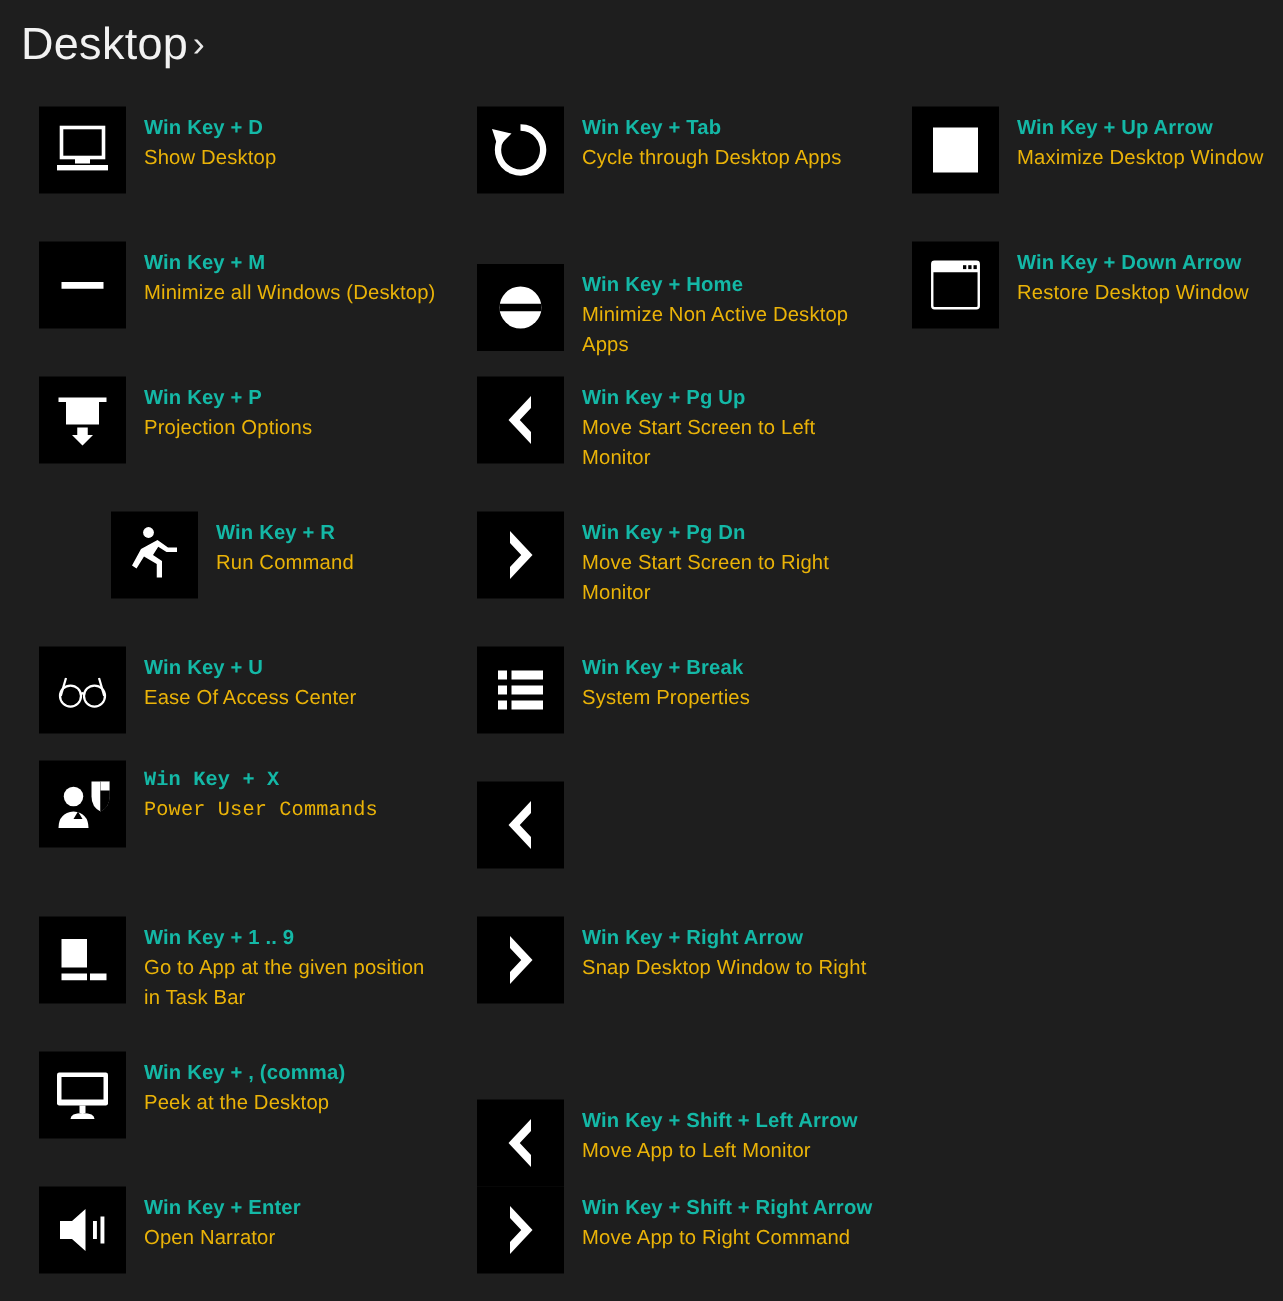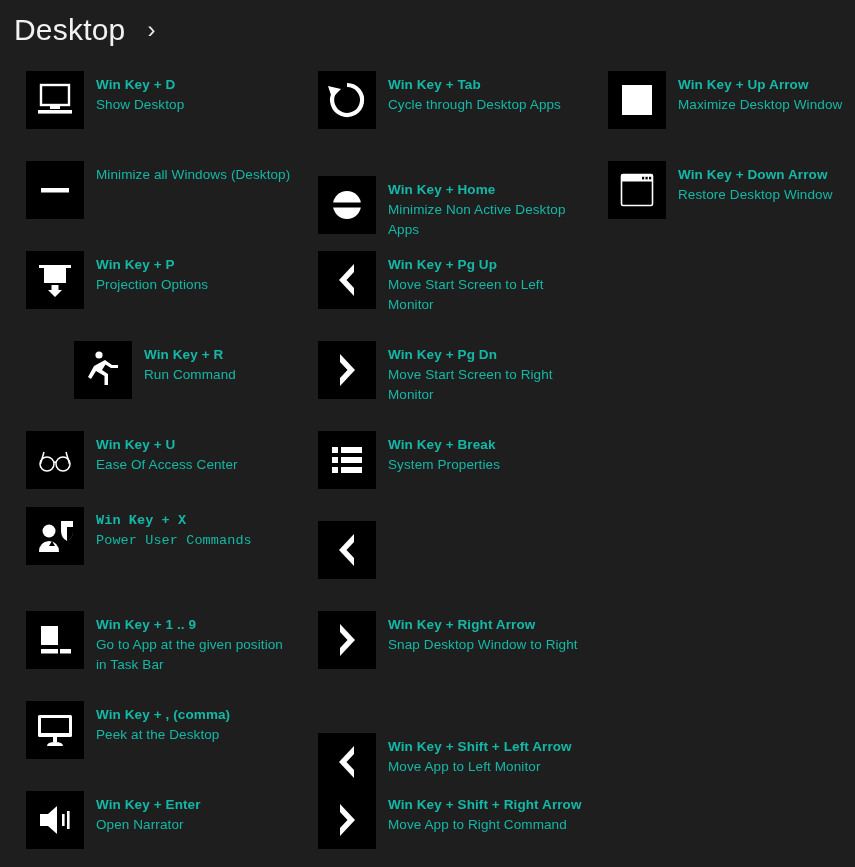--- a/index.html
+++ b/index.html
@@ -22,21 +22,21 @@
     background: #1e1e1e;
   }
 
   
   .header {
     position: absolute;
     left: 14px;
     top: 12px;
     display: flex;
     align-items: flex-start;
-    gap: 22px;
+    gap: 3px;
   }
   .header-title {
     font-size: 30px;
     font-weight: 300;
     letter-spacing: 0.2px;
     color: #f2f2f2;
     line-height: 36px;
   }
   .header-chevron {
     font-size: 24px;
@@ -85,21 +85,21 @@
   .tile-keys {
     font-size: 13.5px;
     font-weight: bold;
     color: #14b8a6;
     line-height: 20px;
     letter-spacing: 0.1px;
   }
   .tile-desc {
     font-size: 13.5px;
     font-weight: normal;
-    color: #14b8a6;
+    color: #eab308;
     line-height: 20px;
     letter-spacing: 0.1px;
   }
   .w-narrow .tile-text { max-width: 196px; }
   .w-wide   .tile-text { max-width: 215px; }
 </style>
 </head>
 <body>
 
 <div id="page">
@@ -124,20 +124,21 @@
             <div class="tile-desc">Show Desktop</div>
           </div>
         </div>
         <div class="tile-row w-narrow" style="top: 101px;">
           <div class="tile-icon">
             <svg width="58" height="58" viewBox="0 0 58 58">
               <rect x="15" y="27" width="28" height="4.5" fill="#ffffff"></rect>
             </svg>
           </div>
           <div class="tile-text">
+            <div class="tile-keys">Win Key + M</div>
             <div class="tile-desc">Minimize all Windows (Desktop)</div>
           </div>
         </div>
         <div class="tile-row w-narrow" style="top: 191px;">
           <div class="tile-icon">
             <svg width="58" height="58" viewBox="0 0 58 58">
               <rect x="13" y="14" width="32" height="3" fill="#ffffff"></rect>
               <rect x="18" y="17" width="22" height="15" fill="#ffffff"></rect>
               <path d="M29 46 L22 39 L25.5 39 L25.5 34 L32.5 34 L32.5 39 L36 39 Z" fill="#ffffff"></path>
             </svg>

